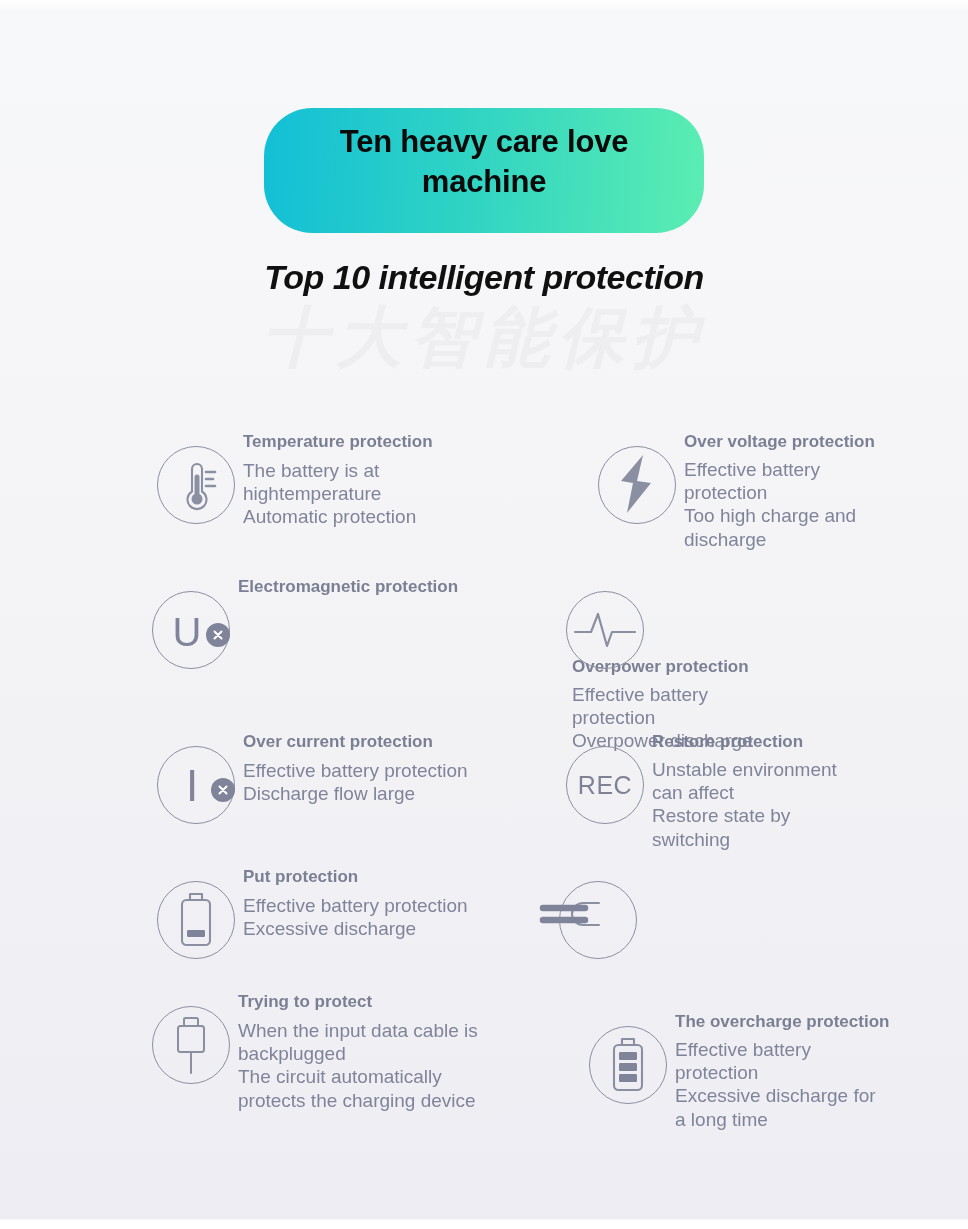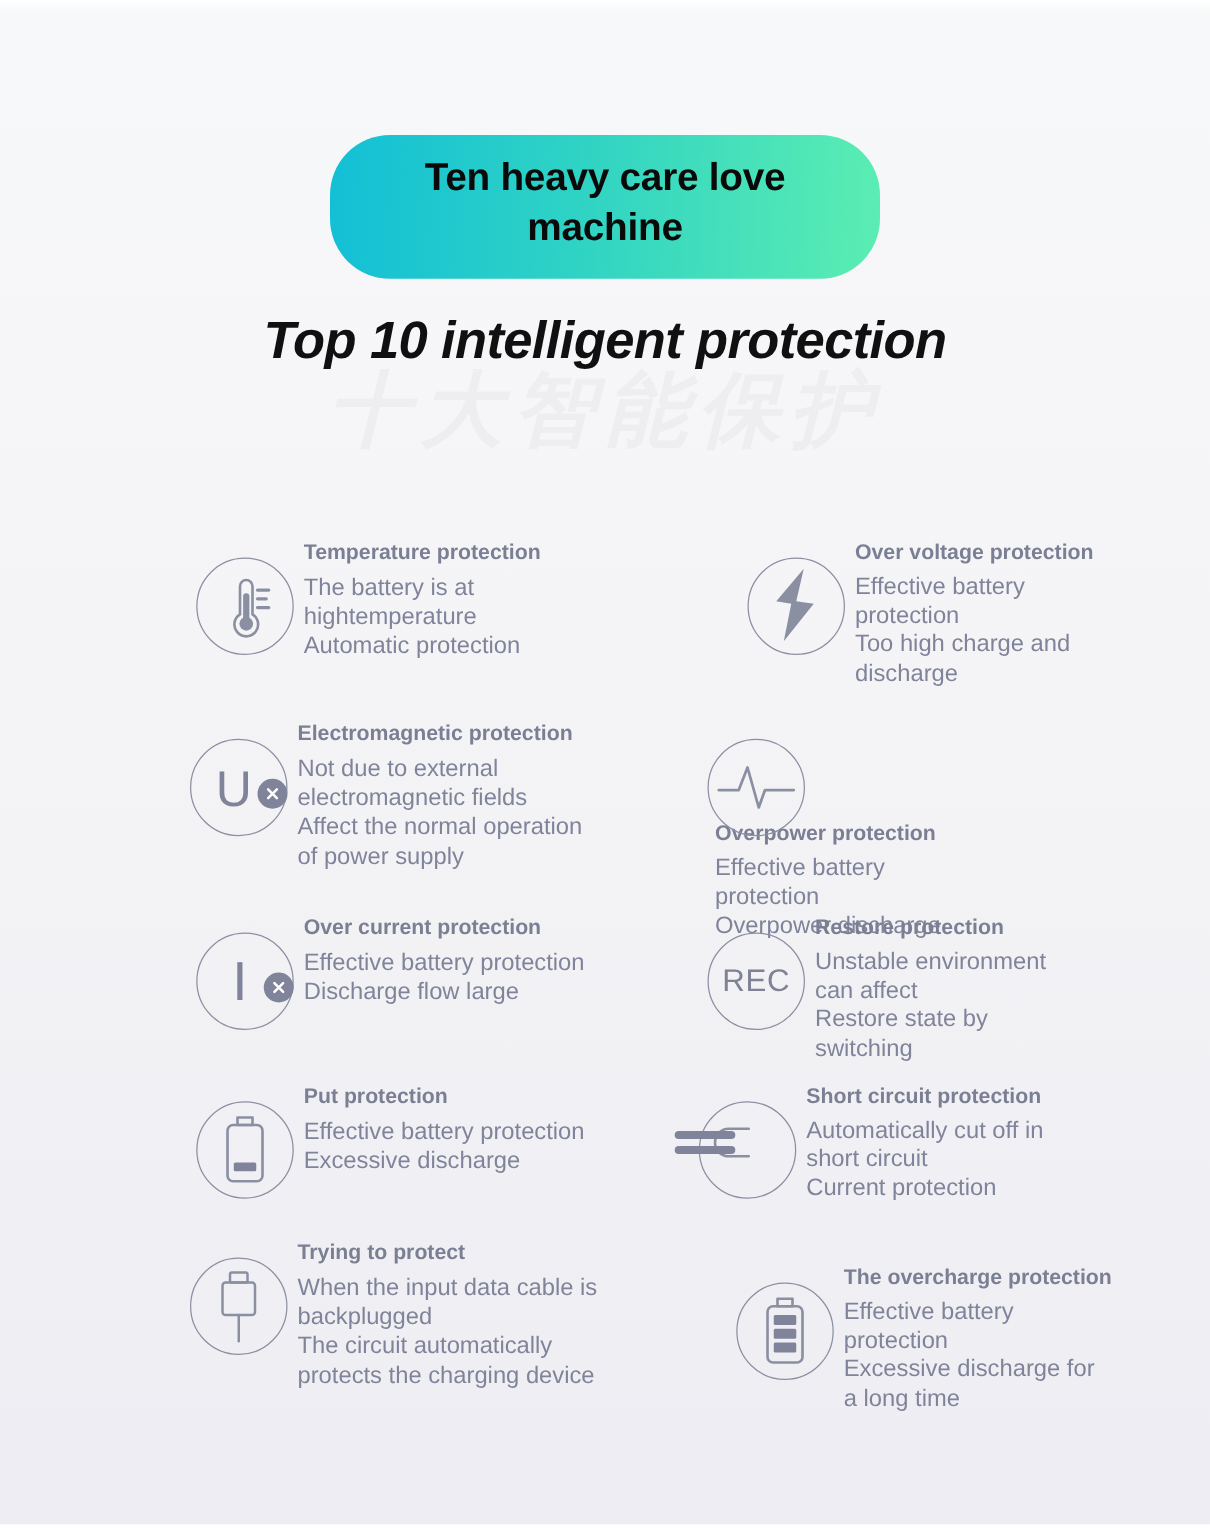--- a/index.html
+++ b/index.html
@@ -38,21 +38,21 @@
   #header {
     position: relative;
     width: 968px;
     padding-top: 108px;
     text-align: center;
   }
 
   #pill {
     display: inline-block;
     width: 440px;
-    padding: 14px 28px 20px;
+    padding: 14px 28px 30px;
     border-radius: 48px;
     background: linear-gradient(92deg, #13bfd6 0%, #2fd3c4 45%, #5bedb2 100%);
     color: #0a0a0a;
     font-size: 31px;
     font-weight: 700;
     line-height: 1.30;
     letter-spacing: -0.2px;
   }
 
   #heading-wrap {
@@ -69,21 +69,21 @@
     font-size: 66px;
     font-weight: 700;
     letter-spacing: 8px;
     color: rgba(160,160,175,0.085);
     user-select: none;
     white-space: nowrap;
   }
 
   #main-heading {
     position: relative;
-    font-size: 42px;
+    font-size: 34px;
     font-weight: 700;
     color: #101010;
     letter-spacing: -0.5px;
     line-height: 1.1;
   }
 
   
   #features {
     position: absolute;
     top: 428px;
@@ -255,24 +255,20 @@
           <span class="u-text">U</span>
         </div>
         <span class="x-badge">
           <svg viewBox="0 0 12 12" stroke="#ffffff" stroke-width="2" stroke-linecap="round">
             <path d="M2.5 2.5 L9.5 9.5 M9.5 2.5 L2.5 9.5"></path>
           </svg>
         </span>
       </div>
       <div class="txt">
         <div class="f-title">Electromagnetic protection</div>
-        <div class="f-desc">Not due to external
-electromagnetic fields
-Affect the normal operation
-of power supply</div>
       </div>
     </div>
 
     <div class="feat r2r">
       <div class="icon-wrap">
         <div class="icon-circle">
           <svg width="62" height="44" viewBox="0 0 62 44" fill="none" stroke="#8b8fa2" stroke-width="2.2" stroke-linejoin="round" stroke-linecap="round">
             <path d="M1 24 H17 L24 6 L33 38 L38 24 H61"></path>
           </svg>
         </div>
@@ -337,26 +333,20 @@
 
     <div class="feat r4r">
       <div class="icon-wrap">
         <div class="icon-circle">
           <svg width="78" height="46" viewBox="0 0 78 46" fill="none" stroke="#80849a" stroke-width="2.1" stroke-linecap="round" stroke-linejoin="round">
             <path d="M40 6 H24 a11 11 0 0 0 0 22 H40" stroke="#8b8fa2"></path>
             <path d="M-16 11 H26" stroke-width="6.5"></path>
             <path d="M-16 23 H26" stroke-width="6.5"></path>
           </svg>
         </div>
-      </div>
-      <div class="txt">
-        <div class="f-title">Short circuit protection</div>
-        <div class="f-desc">Automatically cut off in
-short circuit
-Current protection</div>
       </div>
     </div>
 
     <div class="feat r5l">
       <div class="icon-wrap">
         <div class="icon-circle">
           <svg width="40" height="58" viewBox="0 0 40 58" fill="none" stroke="#8b8fa2" stroke-width="2" stroke-linejoin="round" stroke-linecap="round">
             <rect x="13" y="2" width="14" height="8" rx="1.5"></rect>
             <rect x="7" y="10" width="26" height="26" rx="2.5"></rect>
             <path d="M20 36 V57"></path>

